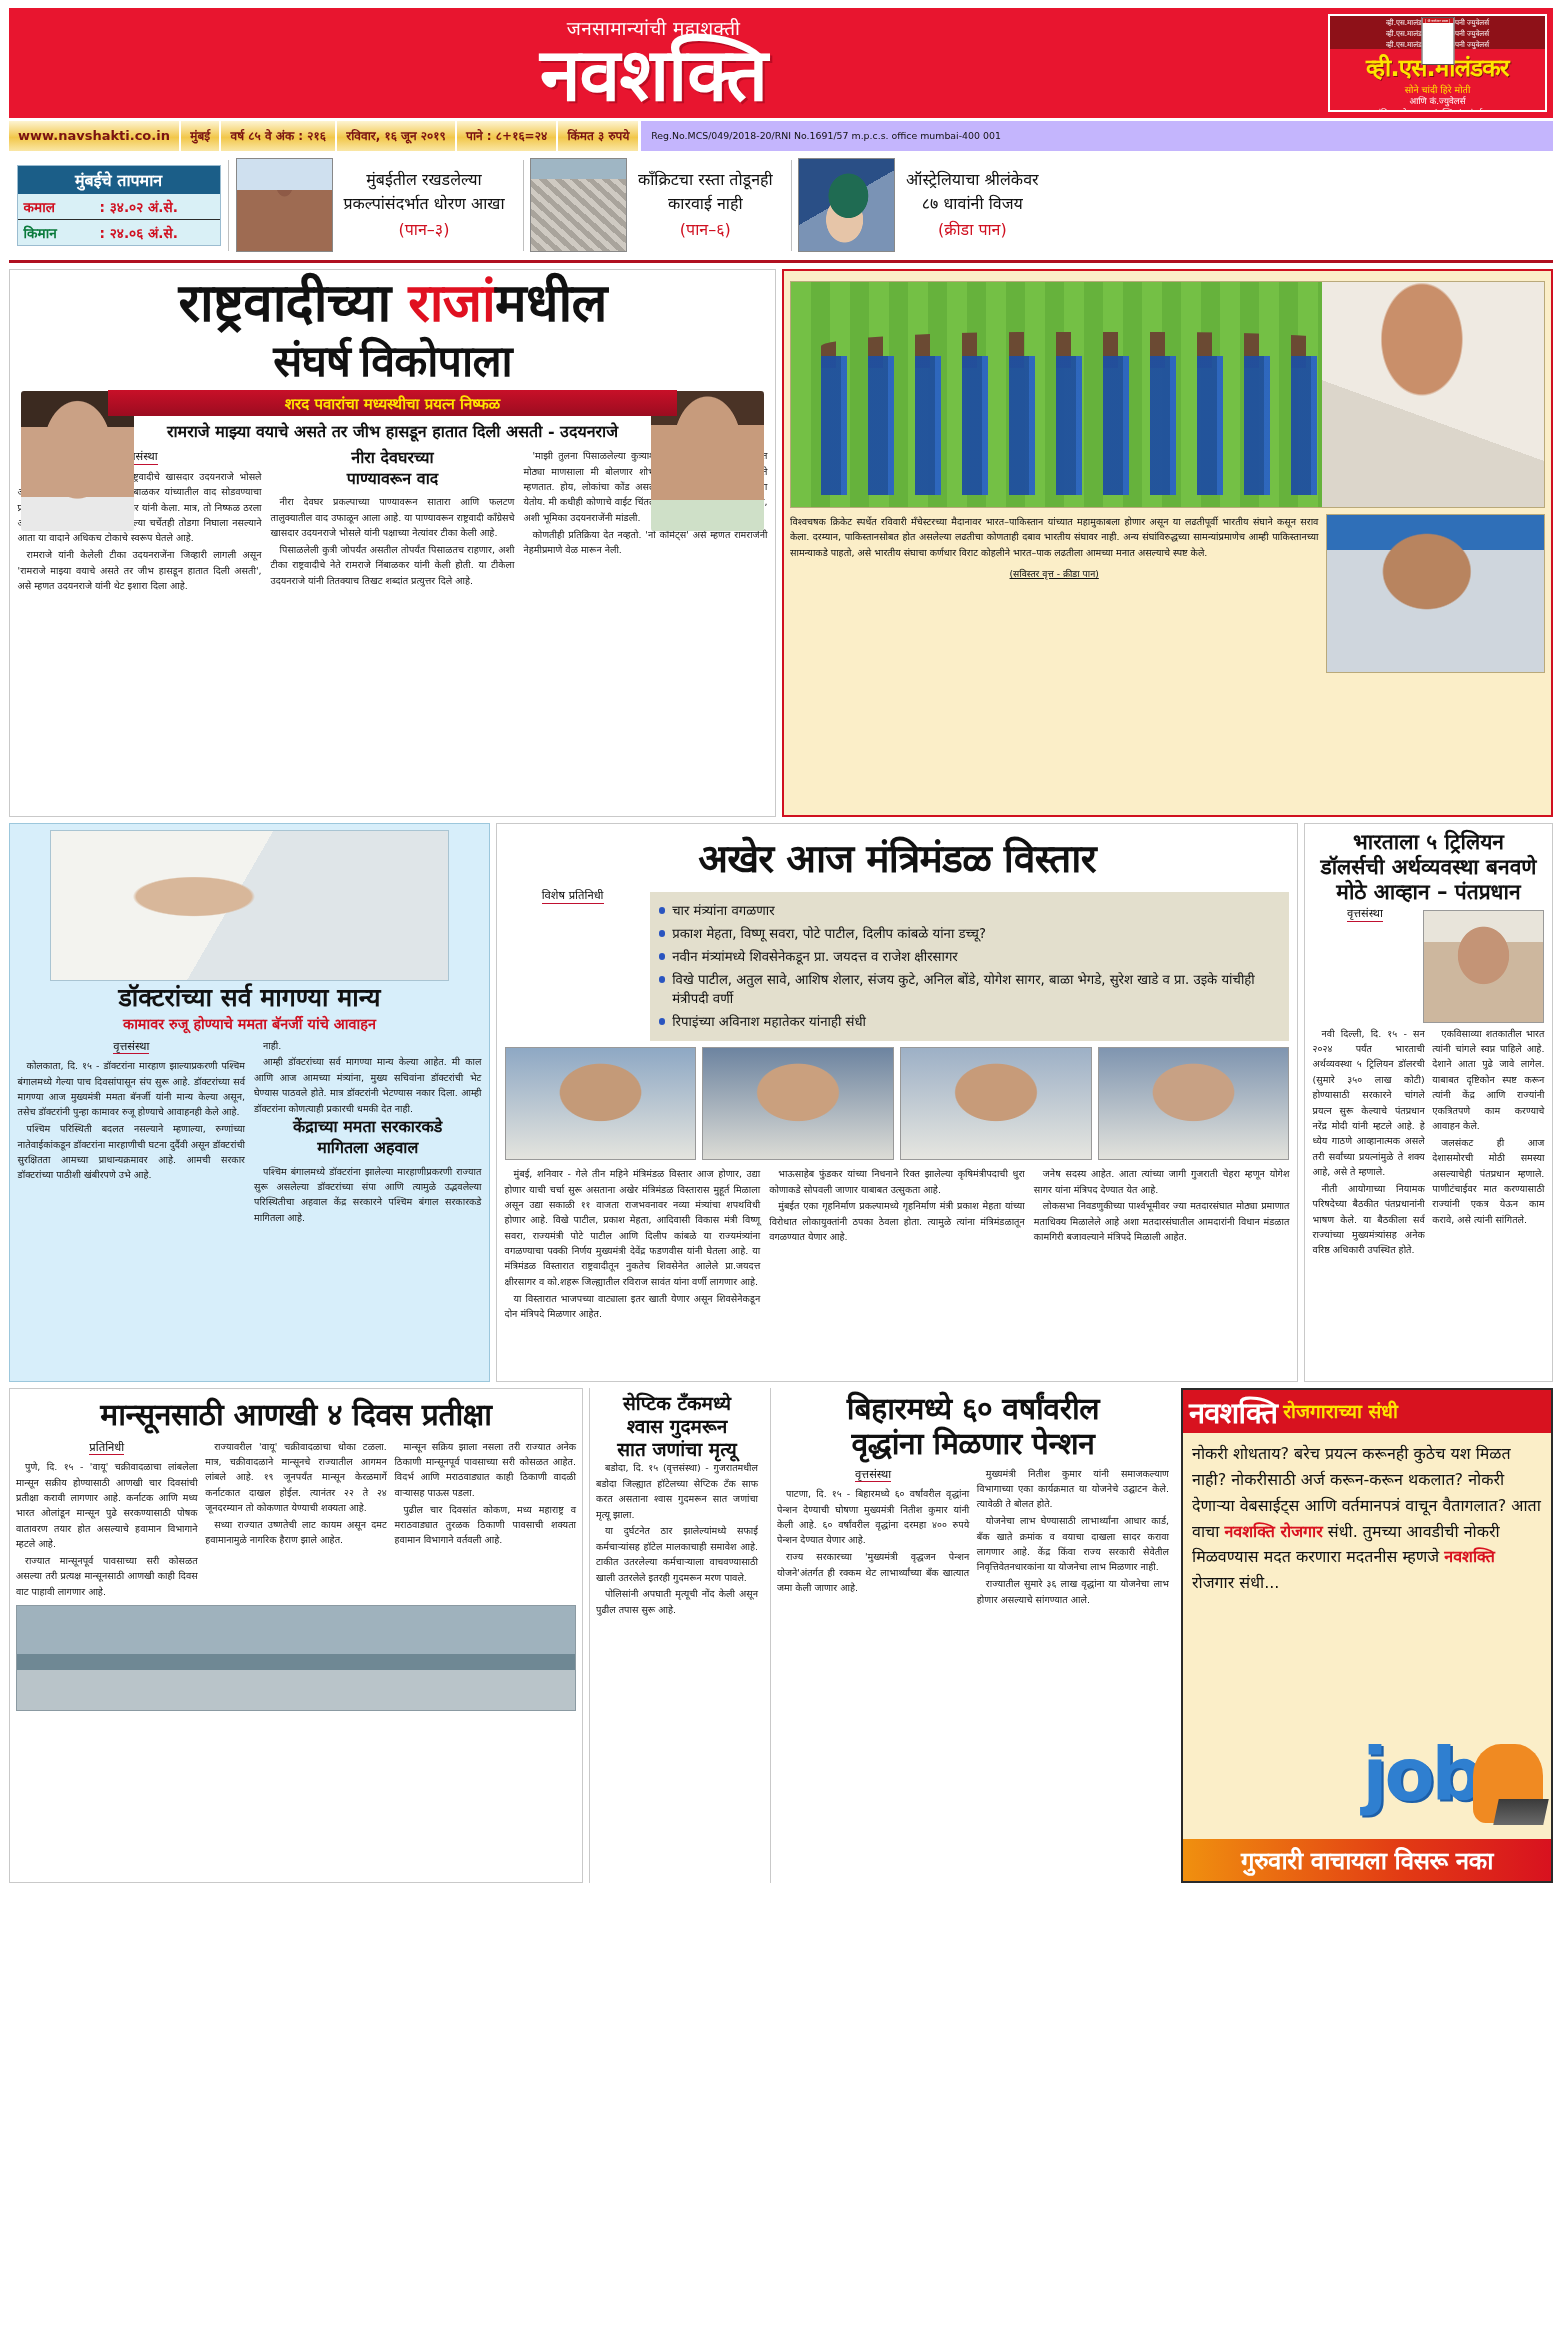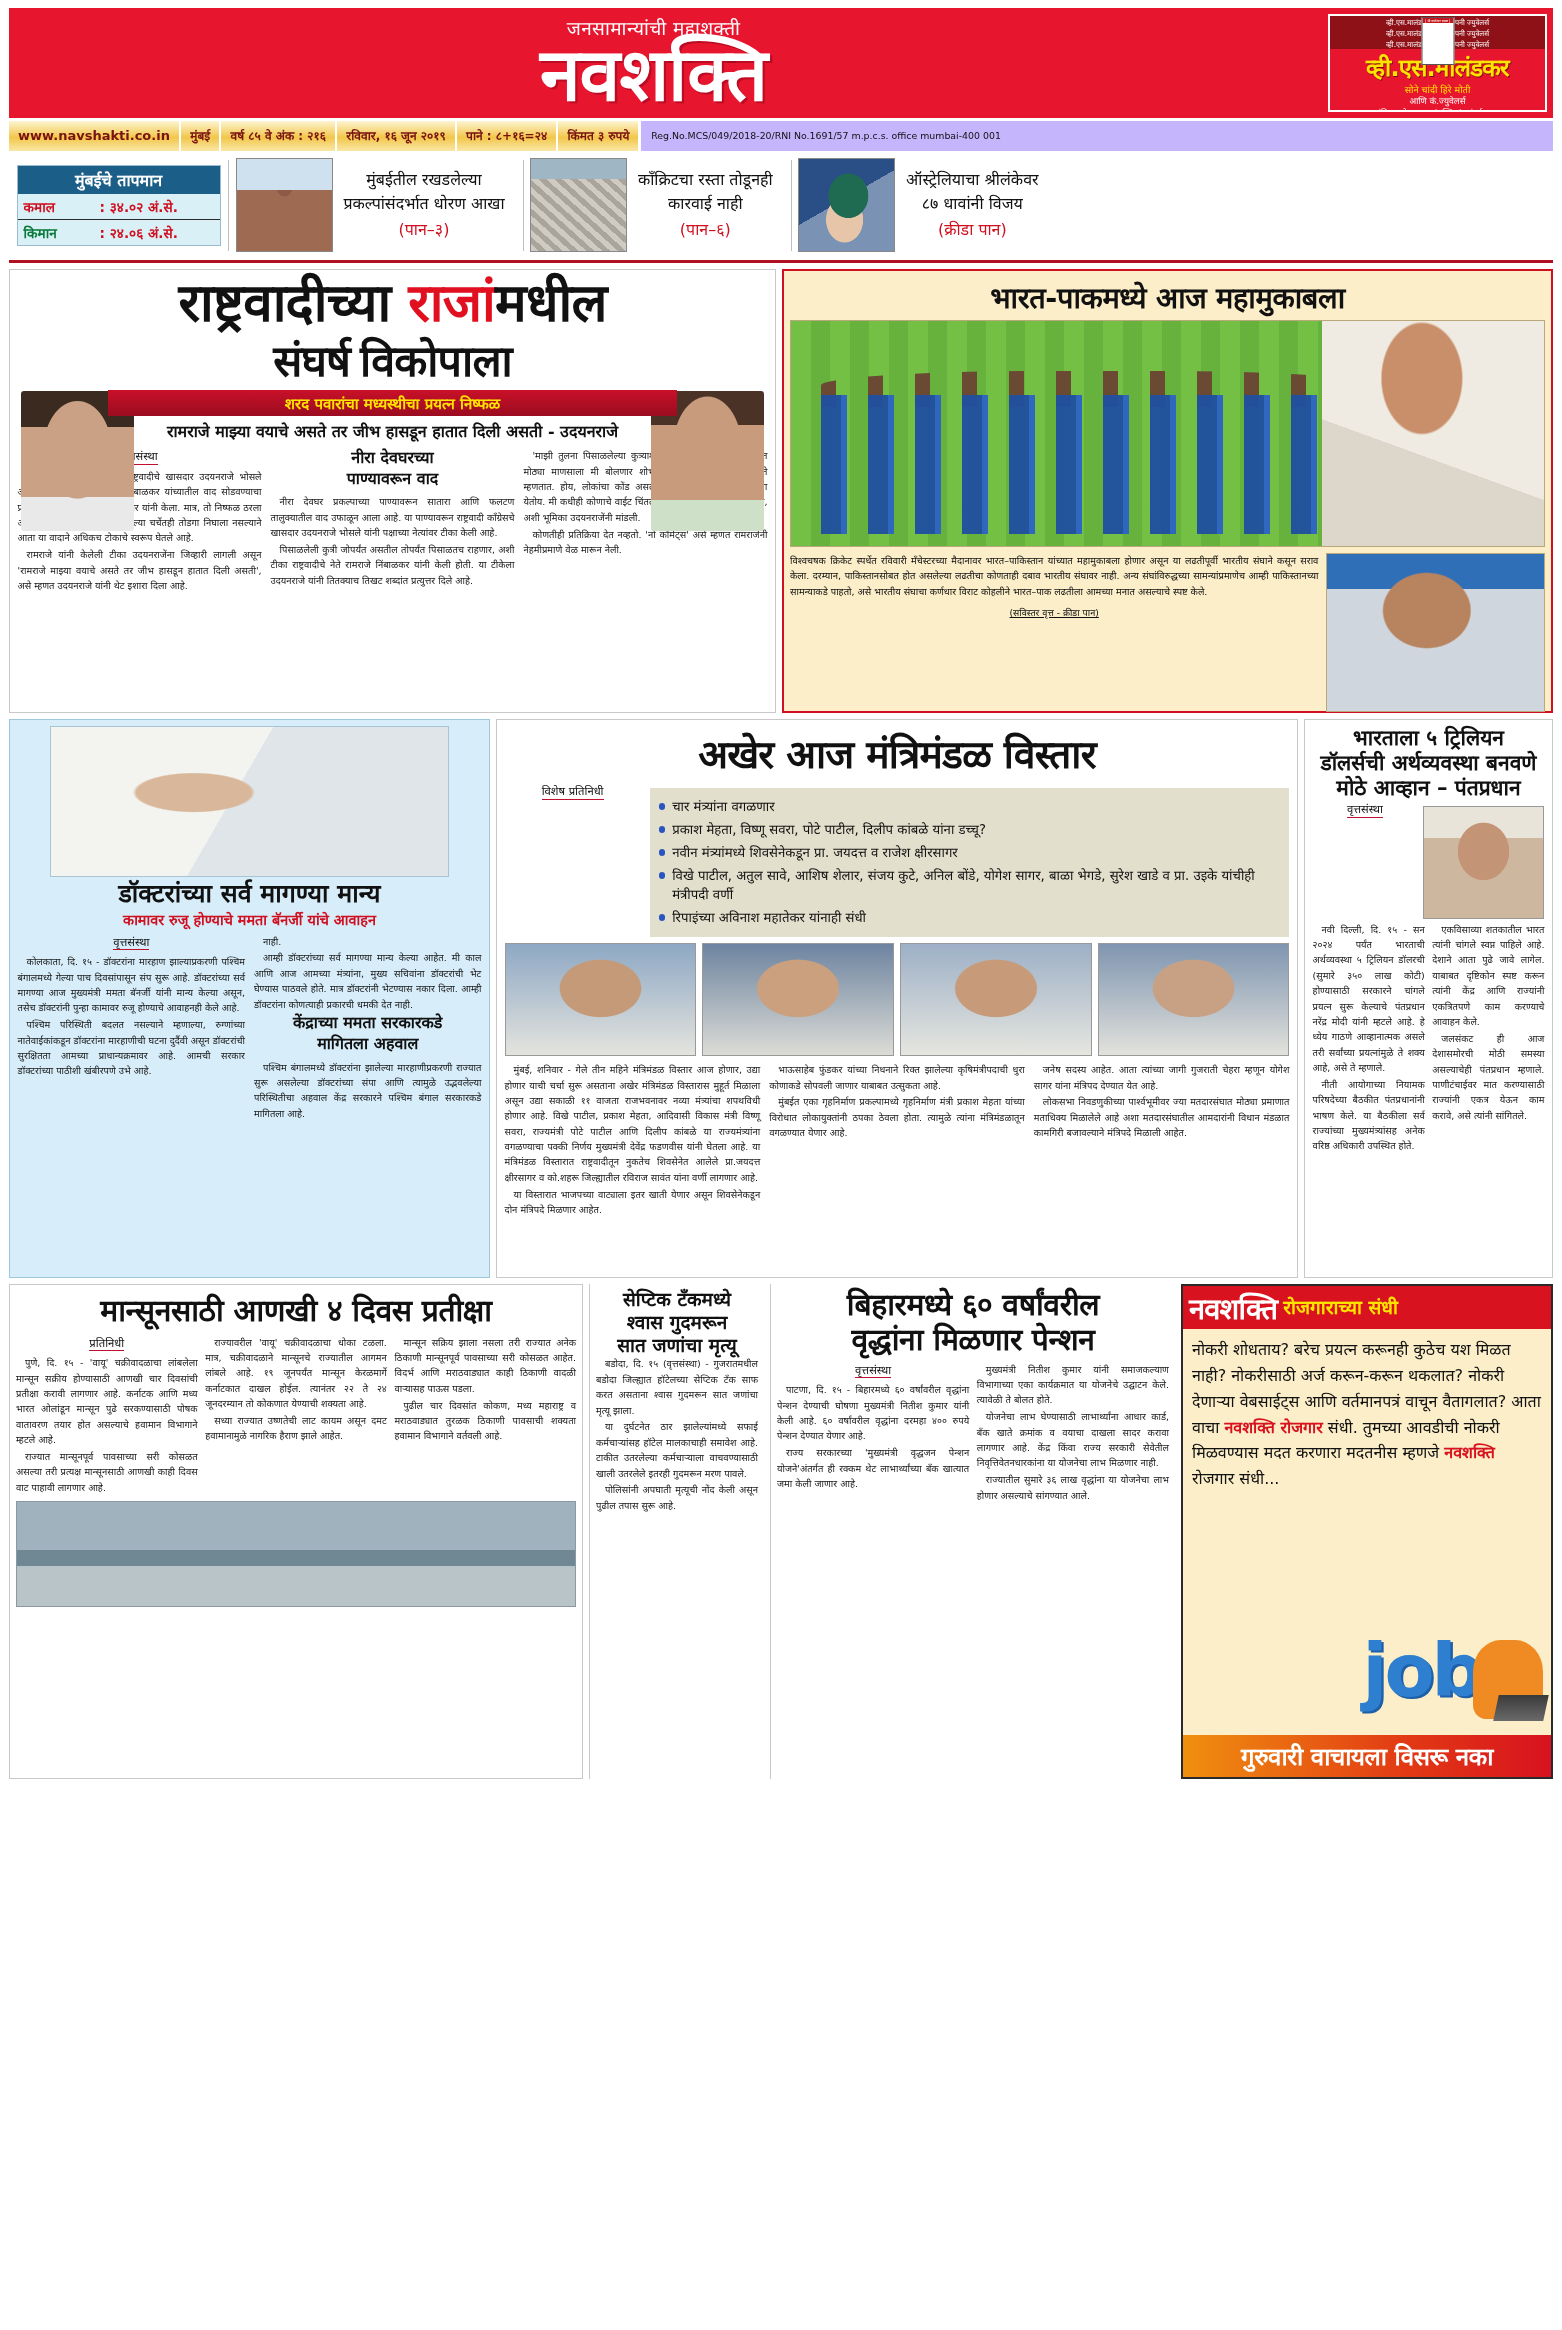--- a/index.html
+++ b/index.html
@@ -138,21 +138,21 @@
       radial-gradient(ellipse at 52% 40%, #1f6b52 0 28%, transparent 29%),
       radial-gradient(ellipse at 48% 66%, #e6c5a8 0 26%, transparent 27%),
       linear-gradient(150deg,#2a4f86 0 45%, #7a93b5 45% 100%);
   }
   .t-text { font-family:"DejaVu Sans",sans-serif; font-size:16px; line-height:1.5;
             text-align:center; padding:0 10.6px; color:#111; }
   .t-text .pg { color:#d01020; display:block; margin-top:2.3px; }
   .rule-red{ height:3px; background:#b01020; margin-top:4.5px; }
 
   
-  .toprow{ display:flex; gap:6px; margin-top:6px; height:444px; }
+  .toprow{ display:flex; gap:6px; margin-top:6px; height:548px; }
   .lead { flex:1; border:0.8px solid #c9c9c9; padding:6px 7.6px; position:relative; }
   .lead-hl{ text-align:center; position:relative; z-index:2;}
   .hl1{ font-family:"DejaVu Sans",sans-serif; font-weight:bold; font-size:53px; line-height:1.0; letter-spacing:-0.8px;}
   .hl1 .red{ color:#e01020; }
   .hl2{ font-family:Liberation Serif, serif; font-weight:bold; font-size:43px; line-height:1.05; letter-spacing:-0.8px; margin-top:10px;}
   .lead-faces{ position:absolute; top:121px; left:0; right:0; height:151px; pointer-events:none;}
   .face{ position:absolute; width:113px; height:140px; border-radius:3px;}
   .face.l{ left:10.6px;
     background:radial-gradient(ellipse at 50% 42%, #caa185 0 42%, transparent 43%),
                linear-gradient(#3b2a20 0 26%, #caa185 26% 76%, #e9e9e9 76% 100%); }
@@ -450,21 +450,20 @@
           <p class="bt">पिसाळलेली कुत्री जोपर्यंत असतील तोपर्यंत पिसाळतच राहणार, अशी टीका राष्ट्रवादीचे नेते रामराजे निंबाळकर यांनी केली होती. या टीकेला उदयनराजे यांनी तितक्याच तिखट शब्दांत प्रत्युत्तर दिले आहे.</p>
         </div>
         <div class="col">
           <p class="bt">'माझी तुलना पिसाळलेल्या कुत्र्याशी रामराजेंनी केली. त्यांच्याबाबत मोठ्या माणसाला मी बोलणार शोभत का? मी पिसाळलो असे ते म्हणतात. होय, लोकांचा कोंड असल्याने पिसाळलो आणि मला राग येतोय. मी कधीही कोणाचे वाईट चिंतलेले नाही. तरीही मै म्हणणार नाही, अशी भूमिका उदयनराजेंनी मांडली.</p>
           <p class="bt">कोणतीही प्रतिक्रिया देत नव्हतो. 'नो कॉमेंट्स' असे म्हणत रामराजेंनी नेहमीप्रमाणे वेळ मारून नेली.</p>
         </div>
       </div>
     </div>
 
     <div class="cric">
-      <h2>भारत-पाकमध्ये आज महामुकाबला</h2>
       <div class="cric-photo">
         <div class="heads"></div>
         <div class="team"></div>
         <div class="bat"></div>
         <div class="kohli"></div>
       </div>
       <div class="cric-lower">
         <div class="ctxt">
           <p class="cap">विश्वचषक क्रिकेट स्पर्धेत रविवारी मँचेस्टरच्या मैदानावर भारत–पाकिस्तान यांच्यात महामुकाबला होणार असून या लढतीपूर्वी भारतीय संघाने कसून सराव केला. दरम्यान, पाकिस्तानसोबत होत असलेल्या लढतीचा कोणताही दबाव भारतीय संघावर नाही. अन्य संघांविरुद्धच्या सामन्यांप्रमाणेच आम्ही पाकिस्तानच्या सामन्याकडे पाहतो, असे भारतीय संघाचा कर्णधार विराट कोहलीने भारत–पाक लढतीला आमच्या मनात असल्याचे स्पष्ट केले.</p>
           <p class="cap cap-src">(सविस्तर वृत्त - क्रीडा पान)</p>

